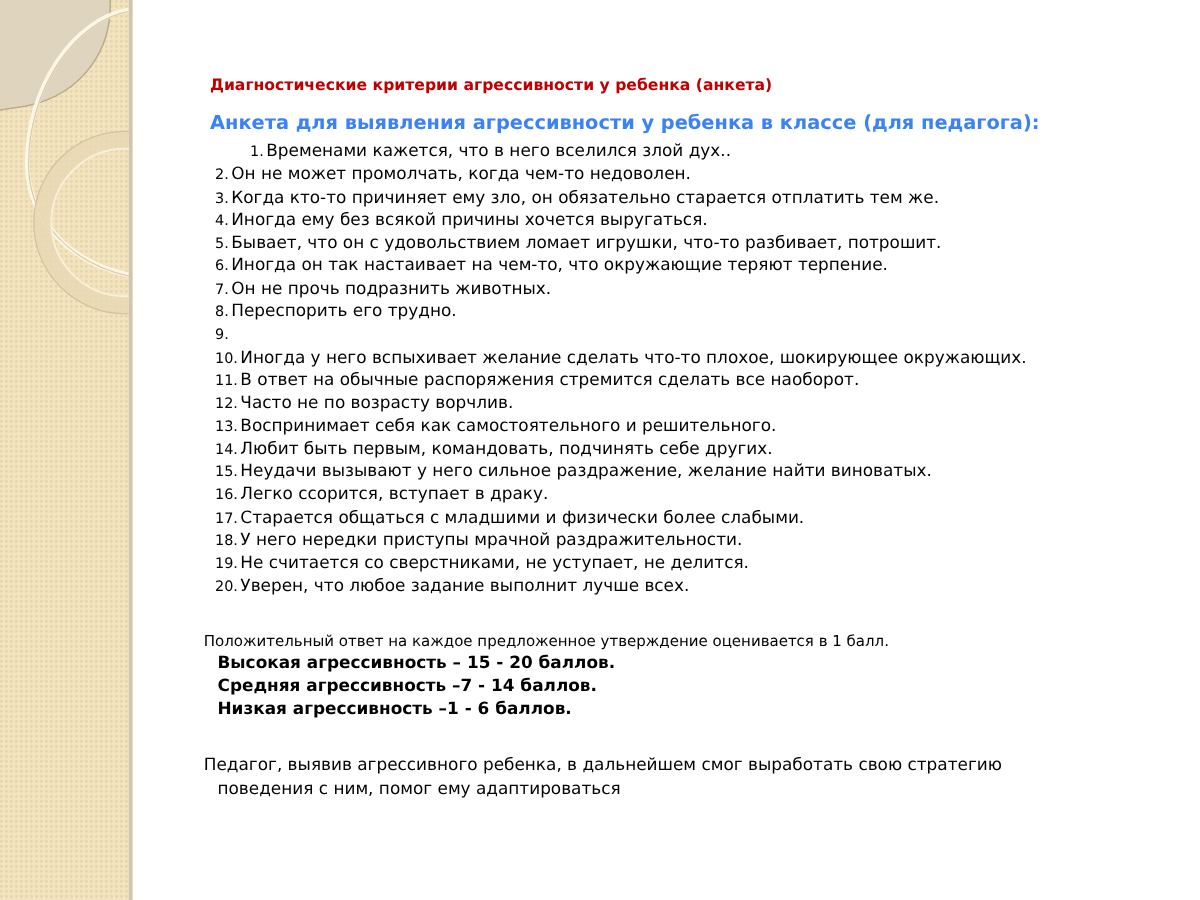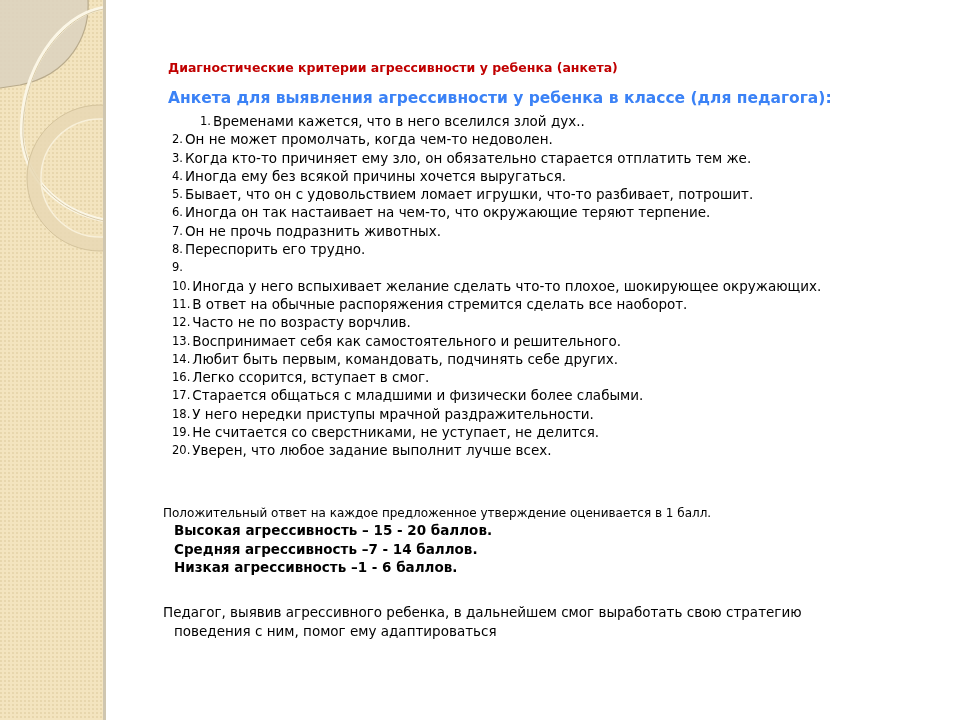--- a/index.html
+++ b/index.html
@@ -182,22 +182,26 @@
       </li>
     <li>
         <span class="num">13.</span>
         <span>Воспринимает себя как самостоятельного и решительного.</span>
       </li>
     <li>
         <span class="num">14.</span>
         <span>Любит быть первым, командовать, подчинять себе других.</span>
       </li>
     <li>
+        <span class="num">15.</span>
+        <span>Неудачи вызывают у него сильное раздражение, желание найти виноватых.</span>
+      </li>
+    <li>
         <span class="num">16.</span>
-        <span>Легко ссорится, вступает в смог.</span>
+        <span>Легко ссорится, вступает в драку.</span>
       </li>
     <li>
         <span class="num">17.</span>
         <span>Старается общаться с младшими и физически более слабыми.</span>
       </li>
     <li>
         <span class="num">18.</span>
         <span>У него нередки приступы мрачной раздражительности.</span>
       </li>
     <li>

